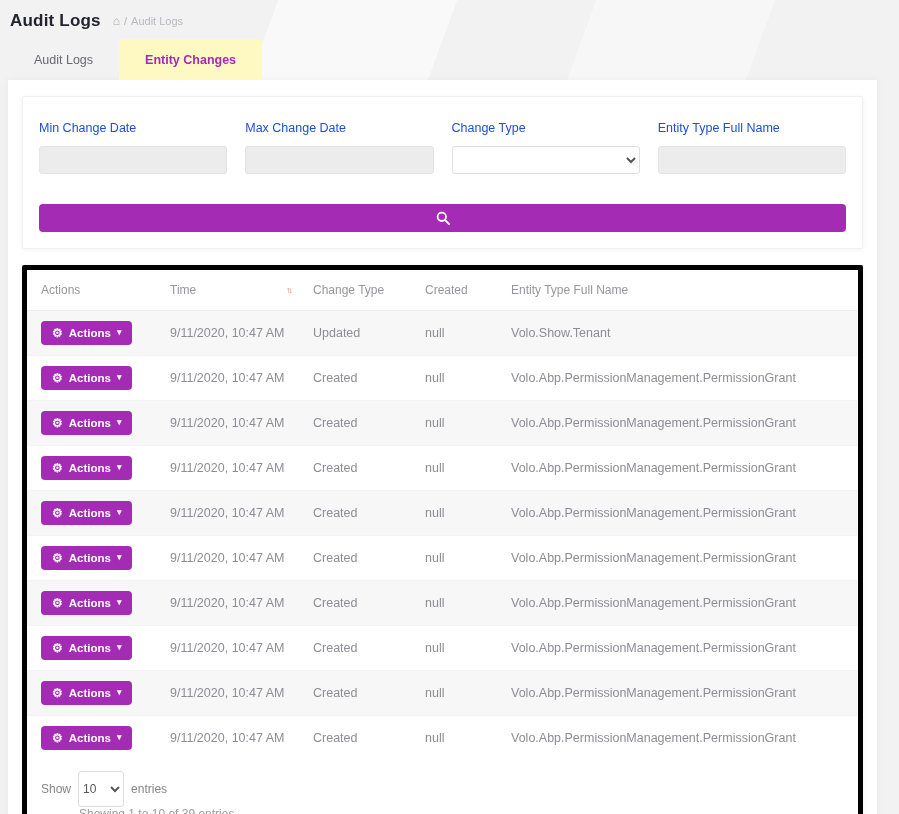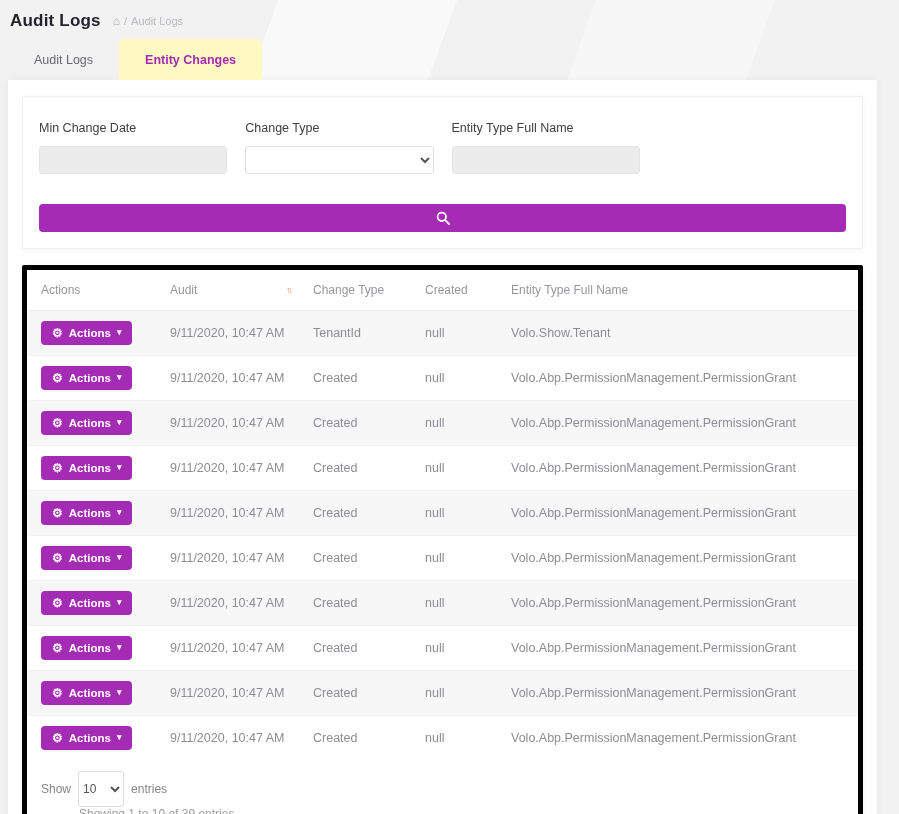--- a/index.html
+++ b/index.html
@@ -36,21 +36,21 @@
     margin:0 22px 8px 8px; background:#fff; padding:16px 14px 14px;
     box-shadow:0 0 8px rgba(0,0,0,.05); min-height:706px;
   }
 
   
   .filter-card{
     background:#fff; border:1px solid #f0f0f1; box-shadow:0 1px 5px rgba(0,0,0,.05);
     padding:24px 16px 16px; border-radius:2px;
   }
   .filter-grid{ display:grid; grid-template-columns:repeat(4,1fr); gap:18px; margin-bottom:30px; }
-  .filter-field label{ display:block; font-size:12.5px; color:#404040; margin-bottom:11px; }
+  .filter-field label{ display:block; font-size:12.5px; color:#1d4ed8; margin-bottom:11px; }
   .filter-input{
     width:100%; height:28px; background:#ececec; border:1px solid #e4e4e6;
     border-radius:3px; padding:0 8px; font-size:12px; color:#555; outline:none;
   }
   .filter-select{
     width:100%; height:28px; background:#fff; border:1px solid #e0e0e3;
     border-radius:3px; padding:0 6px; font-size:12px; color:#555; outline:none;
   }
   .search-btn{
     width:100%; height:28px; background:var(--accent); border:none; border-radius:4px;
@@ -125,20 +125,24 @@
     <div class="tab">Audit Logs</div>
     <div class="tab active">Entity Changes</div>
   </div>
 
   <div class="content-card">
 
     <div class="filter-card">
       <div class="filter-grid">
         <div class="filter-field">
           <label>Min Change Date</label>
+          <input class="filter-input" type="text" value="" style="">
+        </div>
+        <div class="filter-field">
+          <label>Max Change Date</label>
           <input class="filter-input" type="text" value="" style="">
         </div>
         <div class="filter-field">
           <label>Change Type</label>
           <select class="filter-select">
             <option></option>
           </select>
         </div>
         <div class="filter-field">
           <label>Entity Type Full Name</label>
@@ -162,38 +166,38 @@
             <col class="c-time">
             <col class="c-type">
             <col class="c-tenant">
             <col>
         </colgroup>
         <thead>
           <tr>
             <th class="col-actions">Actions</th>
             <th>
               <span class="th-flex">
-                <span>Audit</span>
+                <span>Time</span>
                 <span class="sort-icon">↑↓</span>
               </span>
             </th>
             <th>Change Type</th>
             <th>Created</th>
             <th>Entity Type Full Name</th>
           </tr>
         </thead>
         <tbody id="table-body">
             <tr>
               <td class="col-actions"><button class="actions-btn">
                   <span class="gear">⚙</span>
                   <span>Actions</span>
                   <span class="caret">▾</span>
                 </button></td>
               <td>9/11/2020, 10:47 AM</td>
-              <td>TenantId</td>
+              <td>Updated</td>
               <td>null</td>
               <td>Volo.Show.Tenant</td>
             </tr>
             <tr>
               <td class="col-actions"><button class="actions-btn">
                   <span class="gear">⚙</span>
                   <span>Actions</span>
                   <span class="caret">▾</span>
                 </button></td>
               <td>9/11/2020, 10:47 AM</td>

